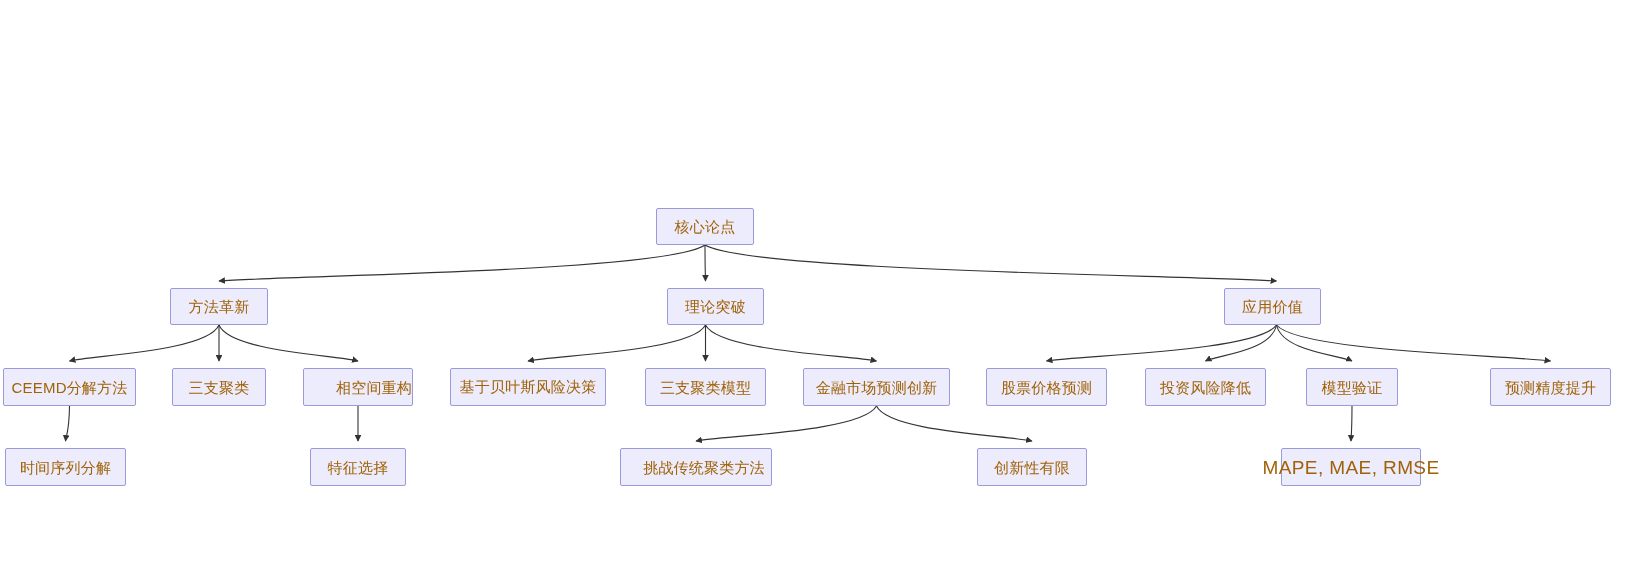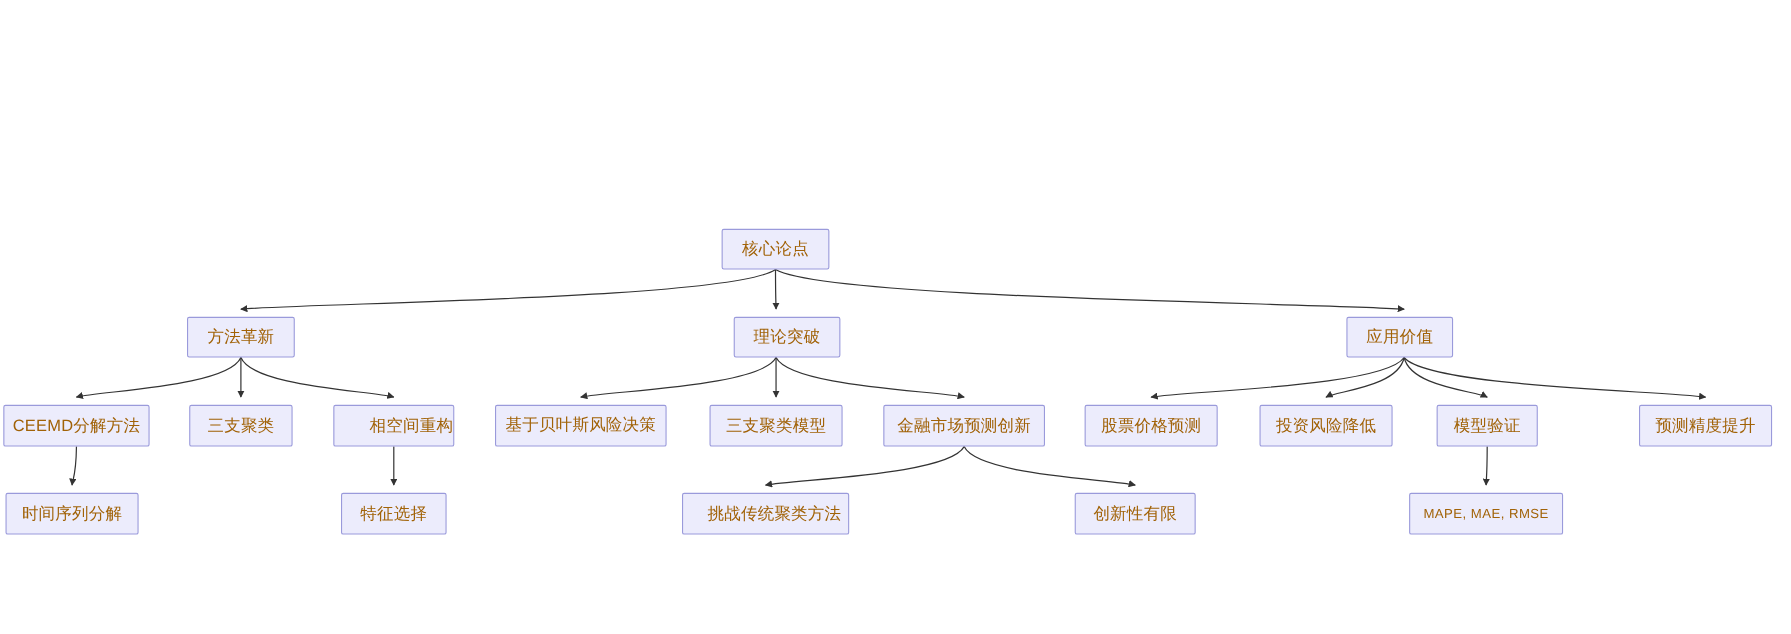--- a/index.html
+++ b/index.html
@@ -36,21 +36,21 @@
     align-items: center;
     justify-content: center;
     color: #a16207;
     font-size: 15px;
     line-height: 1;
     white-space: nowrap;
     letter-spacing: 0.2px;
     z-index: 2;
   }
   .node.latin {
-    font-size: 12px;
+    font-size: 19px;
     letter-spacing: 0.4px;
   }
 </style>
 </head>
 <body>
 
 <div id="canvas">
   <svg id="edges" viewBox="0 0 1628 576" xmlns="http://www.w3.org/2000/svg">
     <defs>
       <marker id="arrowhead" viewBox="0 0 10 10" refX="9" refY="5" markerWidth="6" markerHeight="6" orient="auto-start-reverse">

